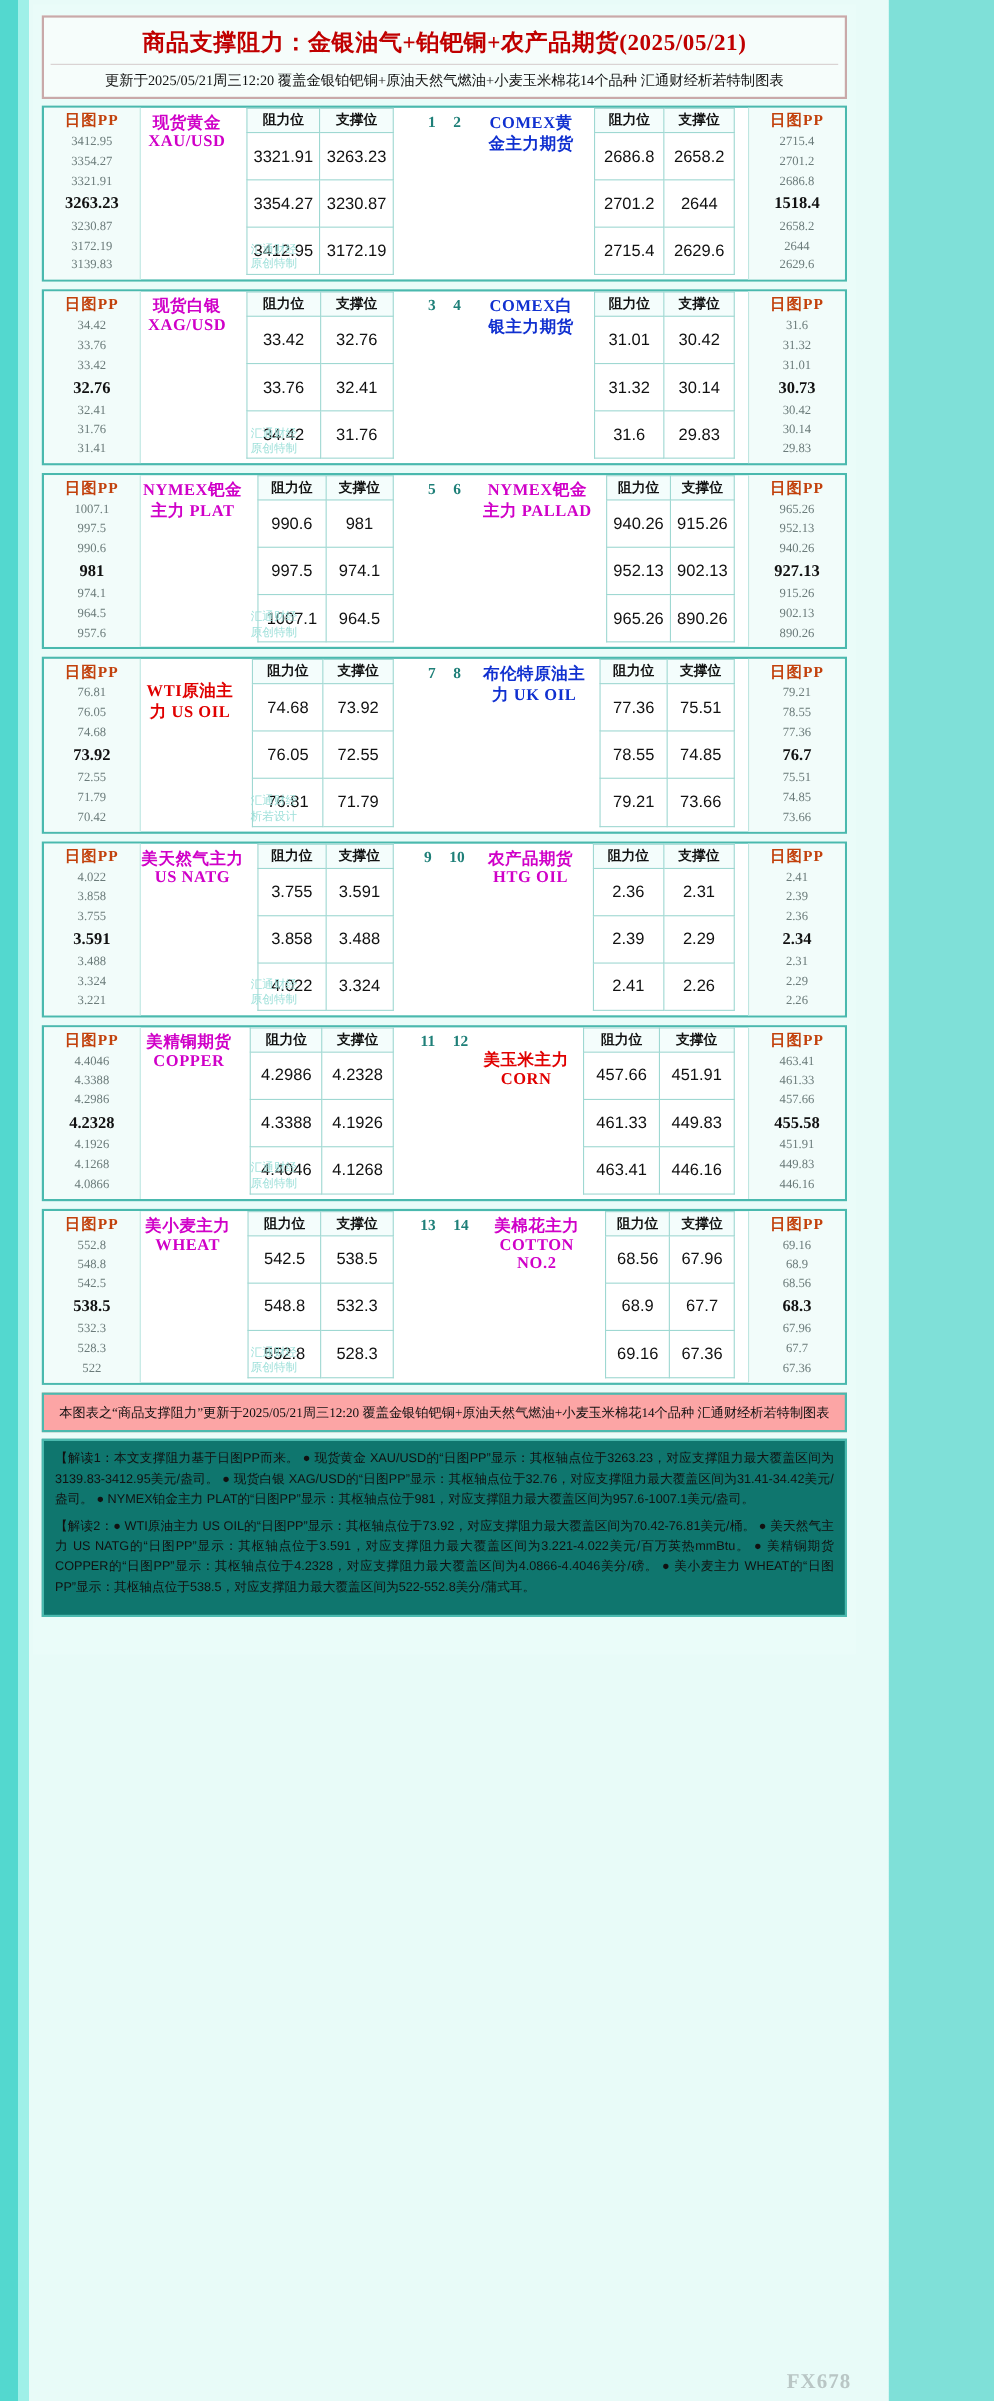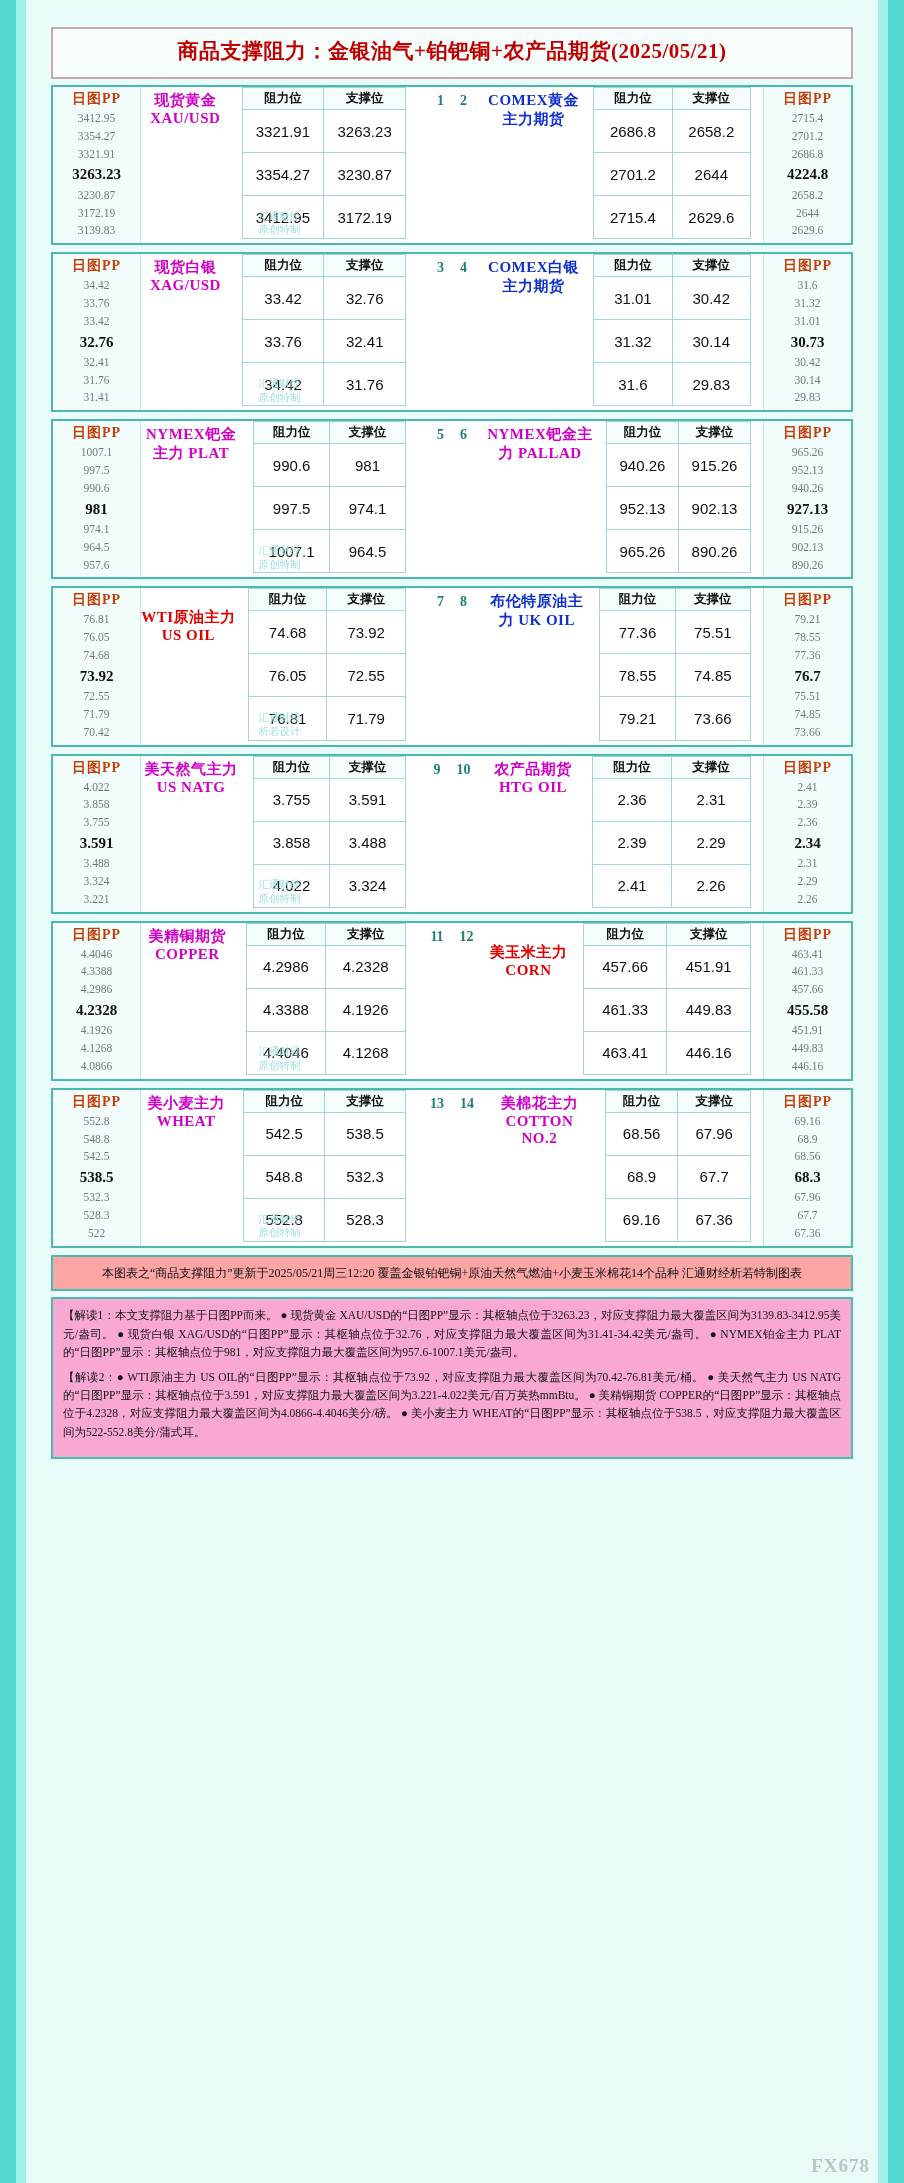--- a/index.html
+++ b/index.html
@@ -4,24 +4,24 @@
 <style>
   * { box-sizing: border-box; }
   html, body { margin:0; padding:0; }
   body {
     width: 904px;
     background: #7fe0d8;
     font-family: "Liberation Sans", sans-serif;
     -webkit-font-smoothing: antialiased;
   }
   .page {
-    width: 904px;
+    width: 808px;
     min-height: 2183px;
     background: linear-gradient(90deg,#53d8cf 0px,#53d8cf 16px,#9ff0e8 16px,#9ff0e8 26px,#e8fbf8 26px,#e8fbf8 878px,#9ff0e8 878px,#9ff0e8 888px,#53d8cf 888px,#53d8cf 904px);
-    padding: 17px;
+    padding: 4px;
     position: relative;
   }
   .inner {
     margin: 0 26px;
     background: #eafcf9;
     padding: 10px 8px 8px 8px;
   }
   
   .title-box {
     border: 2px solid #c9a9a9;
@@ -161,23 +161,23 @@
     padding: 7px 10px;
     margin-bottom: 6px;
     font-family: "Liberation Serif", serif;
     font-size: 12px;
     line-height: 1.55;
     color: #111;
     text-align: center;
   }
   .notes {
     border: 2px solid #4ab9ae;
-    background: #f9a8d4;
+    background: #0f766e;
     padding: 7px 10px 10px 10px;
-    font-family: Liberation Serif, serif;
+    font-family: Liberation Sans, sans-serif;
     font-size: 11.5px;
     line-height: 1.6;
     color: #111;
   }
   .notes p { margin: 0 0 6px 0; text-align: justify; }
   .brand {
     position: absolute;
     right: 34px;
     bottom: 6px;
     font-family: "Liberation Serif", serif;
@@ -189,20 +189,21 @@
   .bottom-pad { height: 26px; }
 </style>
 </head>
 <body>
 
 <div class="page">
   <div class="inner">
 
     <div class="title-box">
       <div class="main-title">商品支撑阻力：金银油气+铂钯铜+农产品期货(2025/05/21)</div>
+      <div class="sub-title">更新于2025/05/21周三12:20  覆盖金银铂钯铜+原油天然气燃油+小麦玉米棉花14个品种  汇通财经析若特制图表</div>
     </div>
 
     <div id="blocks-host">
         <div class="block">
           <div class="side-col left">
             <div class="pp-head">日图PP</div>
             <div class="pp-list"><span class="lv">3412.95</span><span class="lv">3354.27</span><span class="lv">3321.91</span><span class="pivot">3263.23</span><span class="lv">3230.87</span><span class="lv">3172.19</span><span class="lv">3139.83</span></div>
           </div>
           <div class="center-col">
             <div class="panes">
@@ -261,21 +262,21 @@
                       <td>2715.4</td>
                       <td>2629.6</td>
                     </tr>
                   </tbody>
                 </table>
               </div>
             </div>
           </div>
           <div class="side-col right">
             <div class="pp-head">日图PP</div>
-            <div class="pp-list"><span class="lv">2715.4</span><span class="lv">2701.2</span><span class="lv">2686.8</span><span class="pivot">4224.8</span><span class="lv">2658.2</span><span class="lv">2644</span><span class="lv">2629.6</span></div>
+            <div class="pp-list"><span class="lv">2715.4</span><span class="lv">2701.2</span><span class="lv">2686.8</span><span class="pivot">1518.4</span><span class="lv">2658.2</span><span class="lv">2644</span><span class="lv">2629.6</span></div>
           </div>
         </div>
         <div class="block">
           <div class="side-col left">
             <div class="pp-head">日图PP</div>
             <div class="pp-list"><span class="lv">34.42</span><span class="lv">33.76</span><span class="lv">33.42</span><span class="pivot">32.76</span><span class="lv">32.41</span><span class="lv">31.76</span><span class="lv">31.41</span></div>
           </div>
           <div class="center-col">
             <div class="panes">
               <div class="pane left">

